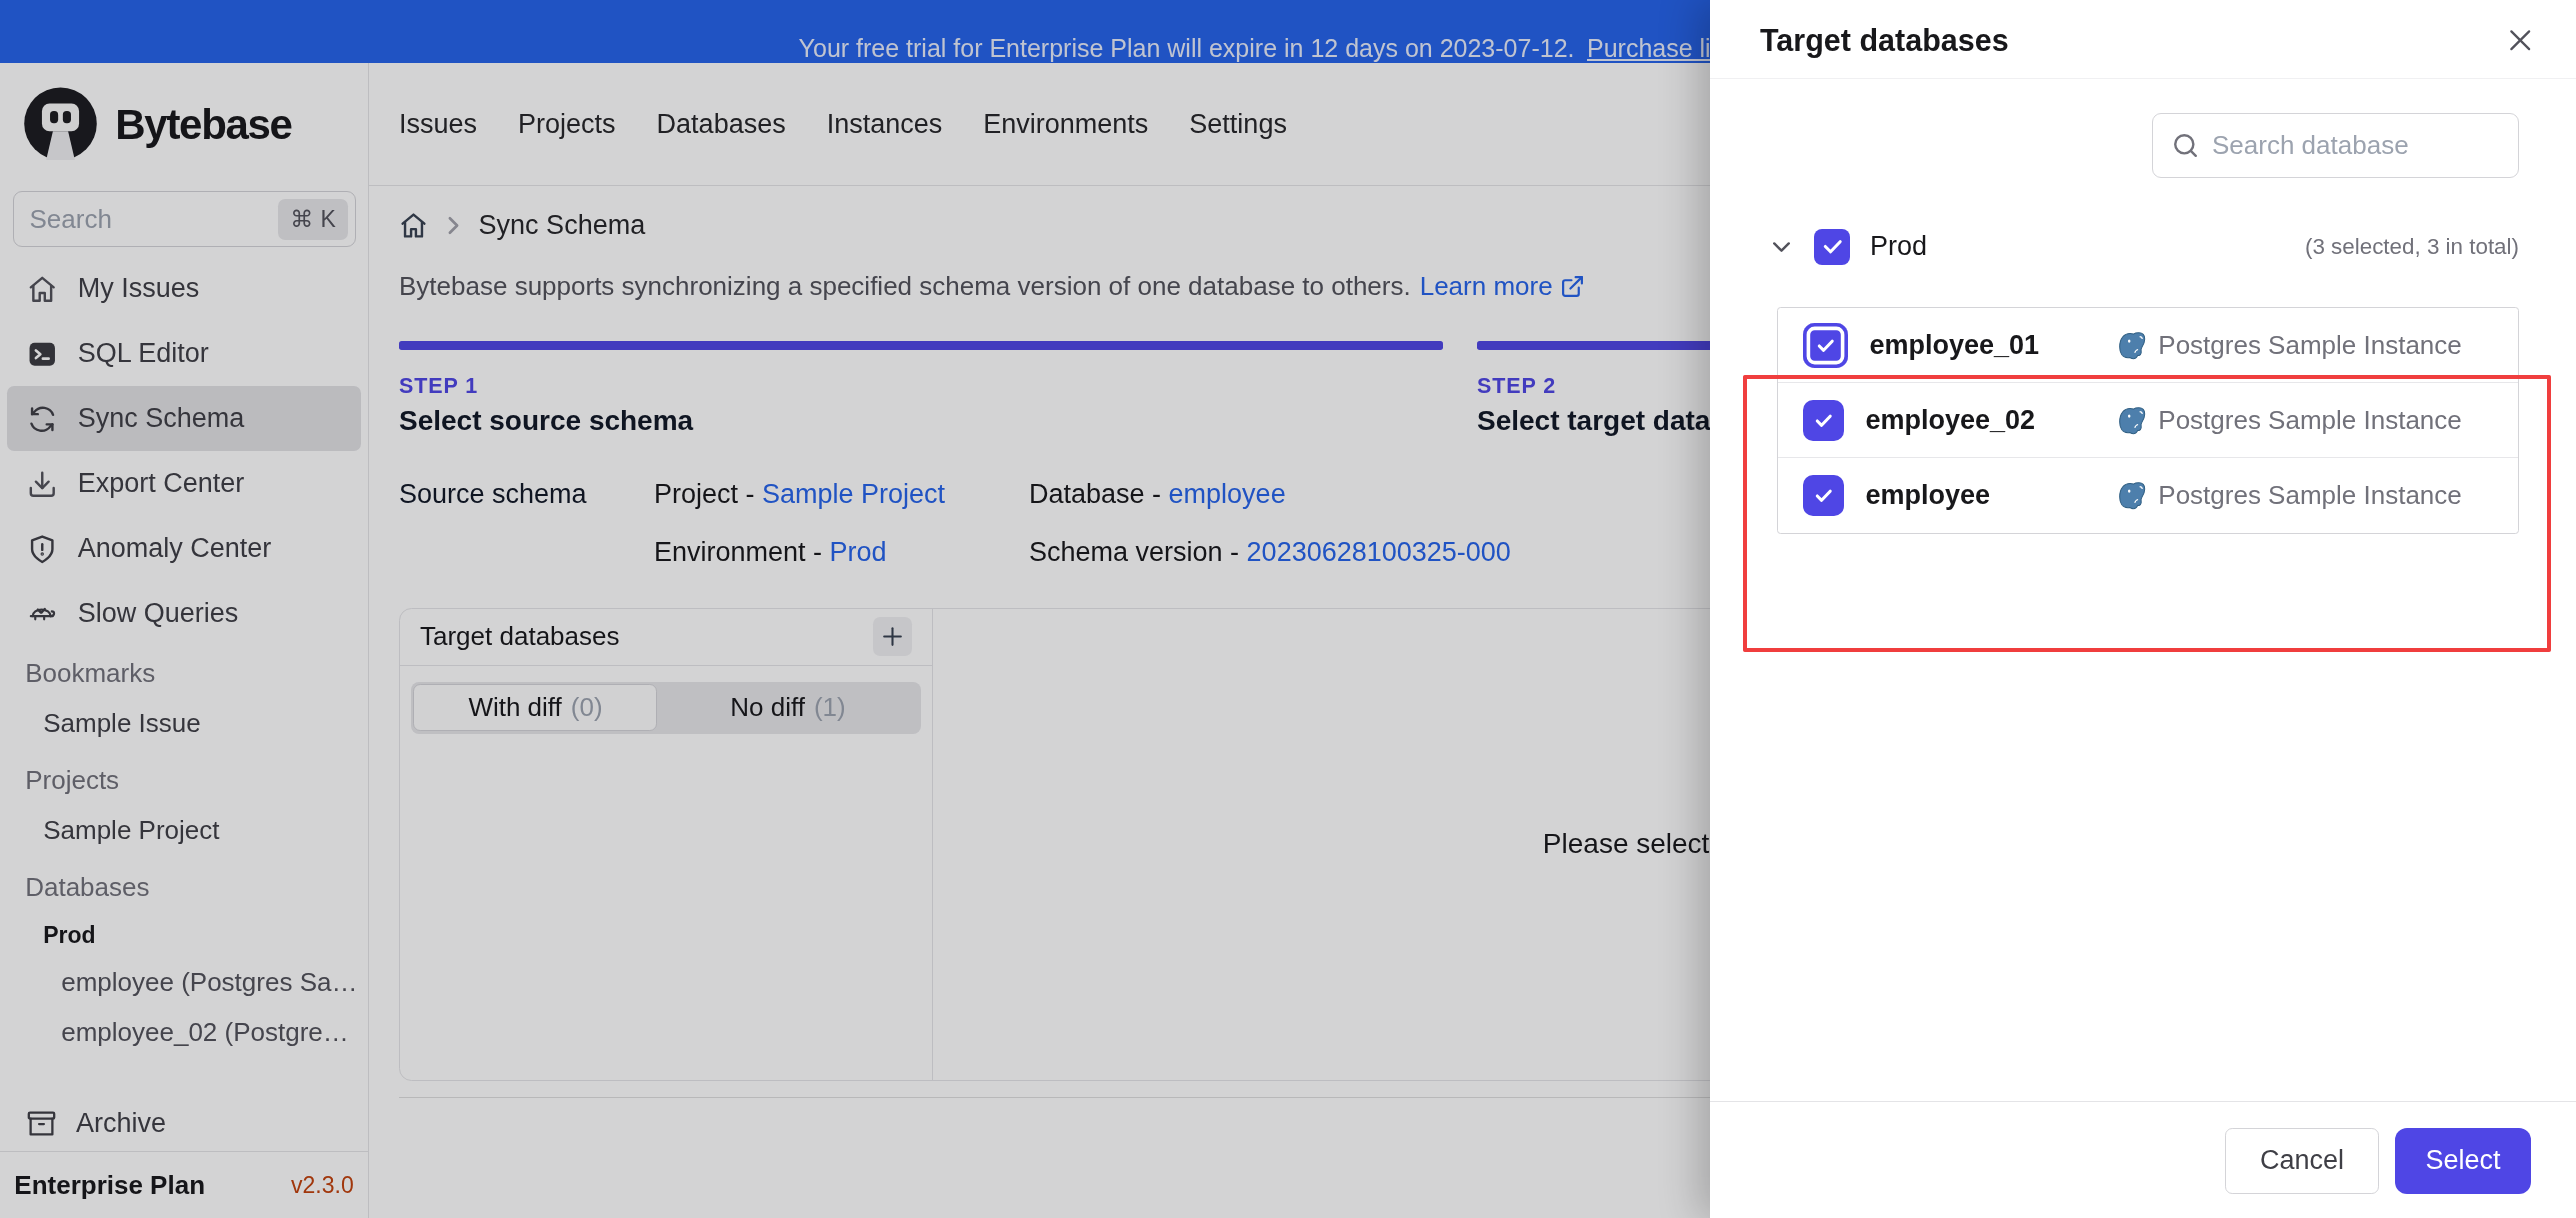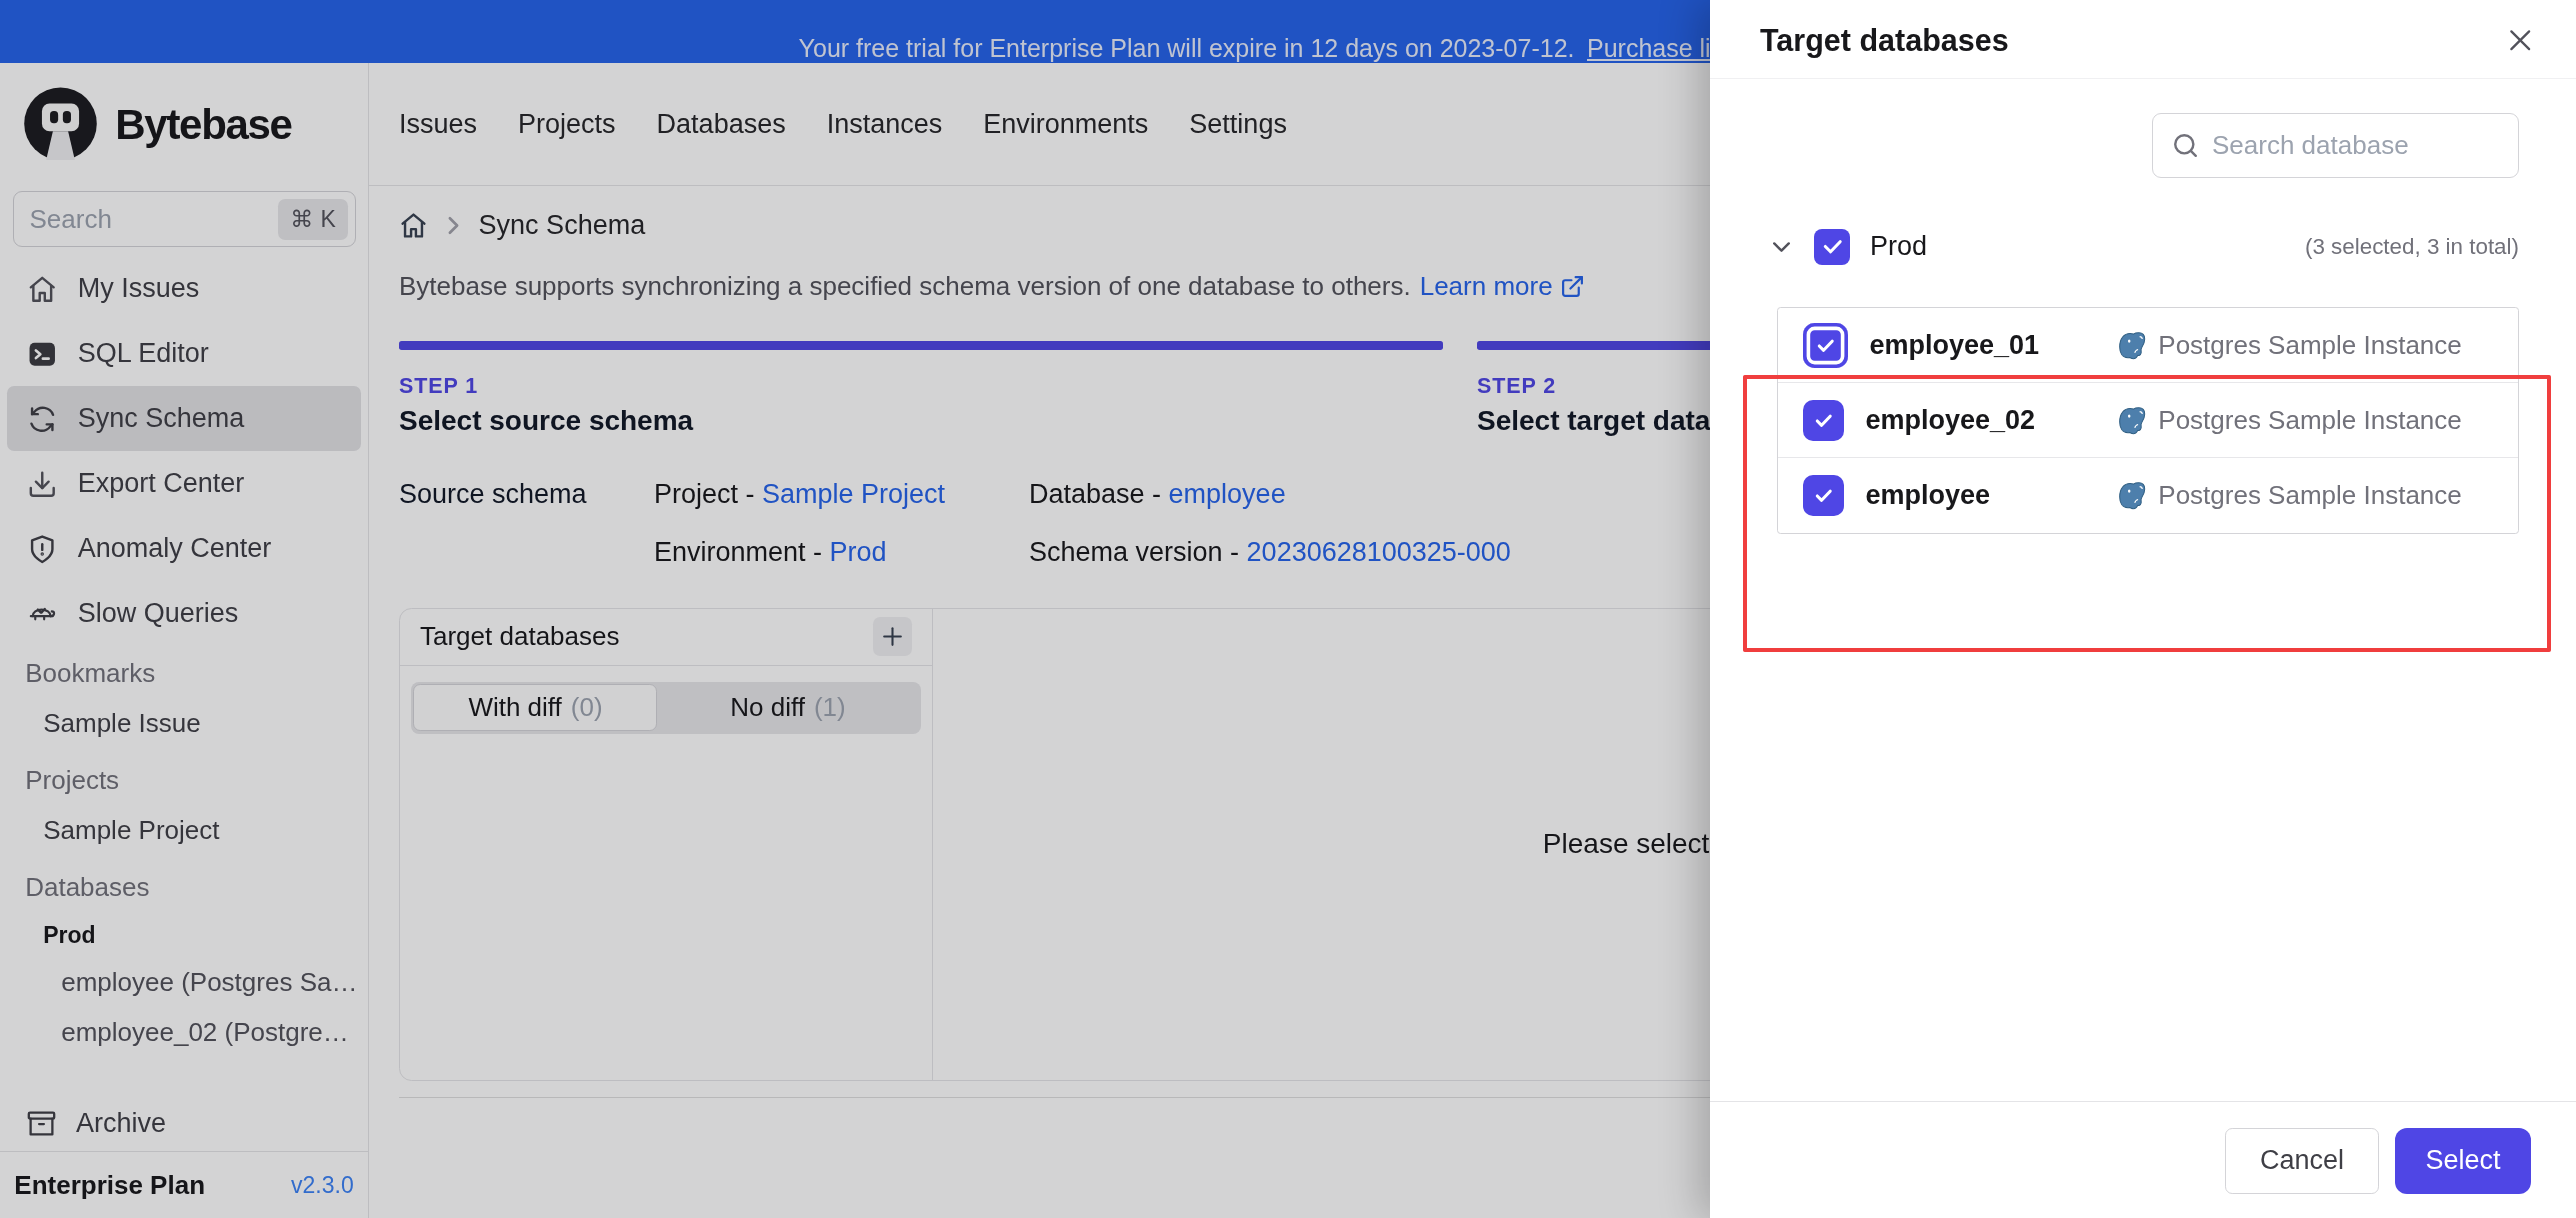--- a/index.html
+++ b/index.html
@@ -30,21 +30,21 @@
   .nav-item svg { width:30.5px; height:30.5px; flex:none; }
   .side-sections { flex:1; overflow:hidden; padding:0 7.2px; }
   .section-title { height:50px; display:flex; align-items:center; padding-left:18px; font-size:26px; color:#71717a; }
   .section-item { height:50px; display:flex; align-items:center; padding-left:36px; font-size:26px; color:#3f3f46; cursor:pointer; white-space:nowrap; overflow:hidden; }
   .db-group { height:45px; display:flex; align-items:center; padding-left:36px; font-size:23px; font-weight:700; color:#18181b; }
   .db-item { height:50px; display:flex; align-items:center; padding-left:54px; font-size:26px; color:#52525b; white-space:nowrap; overflow:hidden; cursor:pointer; }
   .archive-row { height:56px; display:flex; align-items:center; gap:20px; padding:0 27px; font-size:27px; color:#3f3f46; cursor:pointer; flex:none; }
   .archive-row svg { width:29px; height:29px; }
   .side-footer { height:68px; border-top:1.8px solid #e4e4e7; display:flex; align-items:center; justify-content:space-between; padding:0 14.3px; flex:none; }
   .plan { font-size:26px; font-weight:700; color:#18181b; }
-  .version { font-size:23px; color:#3b82f6; }
+  .version { font-size:23px; color:#c2410c; }
 
   
   .main { flex:1; display:flex; flex-direction:column; min-width:0; }
   .main-header { height:123px; border-bottom:1.8px solid #e4e4e7; display:flex; align-items:center; gap:41px; padding-left:30px; flex:none; }
   .main-header a { font-size:27px; color:#27272a; cursor:pointer; white-space:nowrap; }
   .main-content { padding:0 30px; position:relative; }
   .breadcrumb { margin-top:21.5px; height:36px; display:flex; align-items:center; gap:10.8px; }
   .breadcrumb svg { width:29px; height:29px; }
   .crumb-sep { color:#a1a1aa; }
   .crumb-page { font-size:27px; color:#27272a; }

